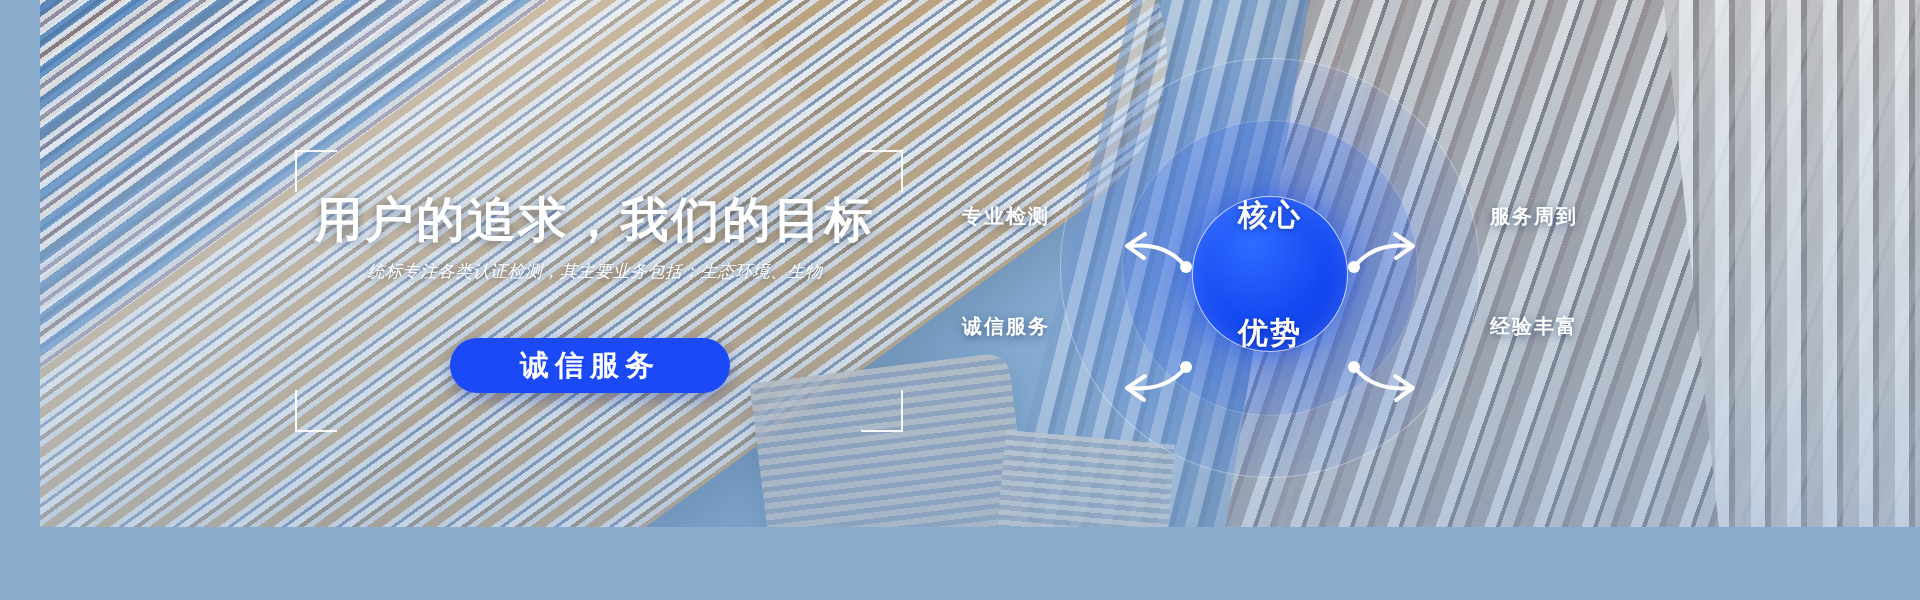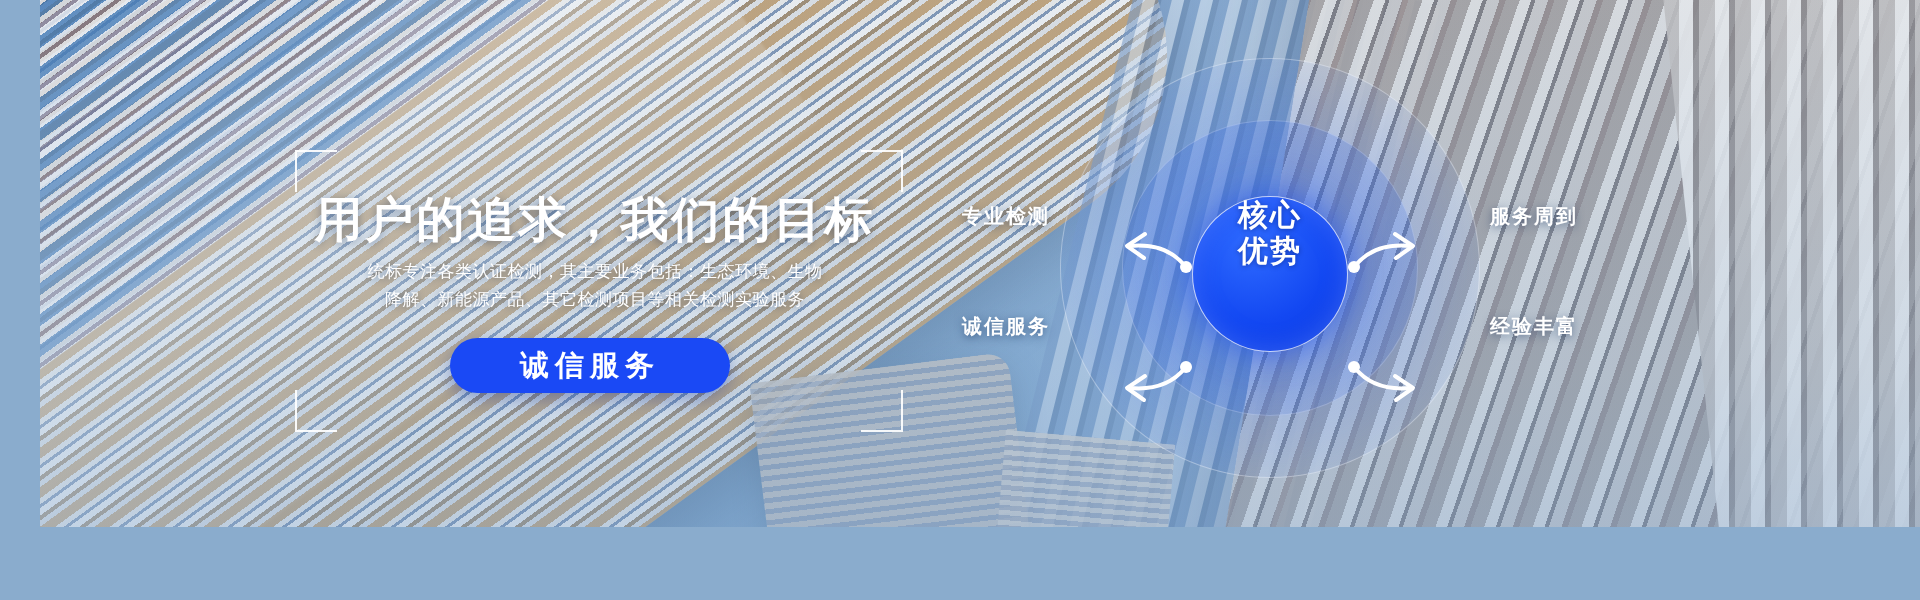--- a/index.html
+++ b/index.html
@@ -131,21 +131,21 @@
   .hero-title{
     position:absolute;left:0;top:48px;width:600px;text-align:center;
     color:#fff;font-size:48px;font-weight:bold;letter-spacing:3px;
     text-shadow:0 2px 10px rgba(20,45,85,.45);white-space:nowrap;
   }
   .hero-sub{
     position:absolute;left:10px;top:118px;width:580px;text-align:center;
     color:#fff;font-size:17px;line-height:28px;letter-spacing:.5px;
     text-shadow:0 1px 6px rgba(20,45,85,.5);
   }
-  .hero-sub div{white-space:nowrap;}
+  .hero-sub div{white-space:nowrap;font-style:italic;}
   .cta-btn{
     position:absolute;left:155px;top:198px;
     width:280px;height:55px;border:none;border-radius:28px;
     background:#1a49f5;color:#fff;
     font-family:"Liberation Sans","DejaVu Sans",sans-serif;
     font-size:29px;font-weight:bold;letter-spacing:6px;
     cursor:pointer;box-shadow:0 6px 18px rgba(10,40,150,.35);
   }
 
   
@@ -166,21 +166,21 @@
     background:radial-gradient(circle at 50% 45%,rgba(48,96,230,.34) 0%,rgba(55,105,232,.22) 60%,rgba(80,130,240,.04) 100%);
     border:1px solid rgba(255,255,255,.22);
     box-sizing:border-box;
   }
   .core-circle{
     position:absolute;left:132px;top:138px;width:156px;height:156px;border-radius:50%;
     background:radial-gradient(circle at 38% 30%,#2f6bff 0%,#1348f2 55%,#0b38e0 100%);
     border:1.5px solid rgba(255,255,255,.75);
     box-shadow:0 0 34px rgba(30,80,235,.7), inset 0 0 24px rgba(120,160,255,.35);
     box-sizing:border-box;
-    display:flex;flex-direction:column;align-items:center;justify-content:flex-start;
+    display:flex;flex-direction:column;align-items:center;justify-content:space-between;
   }
   .core-circle span{
     display:block;color:#fff;font-size:30px;font-weight:bold;letter-spacing:2px;line-height:36px;
     text-shadow:0 1px 5px rgba(0,20,80,.45);
   }
   .glab{
     position:absolute;color:#fff;font-size:20px;font-weight:bold;letter-spacing:2px;white-space:nowrap;
     text-shadow:0 2px 8px rgba(18,45,90,.55);
   }
   .glab.tl{right:430px;top:145px;}
@@ -208,21 +208,20 @@
   <div class="left-block">
     <div class="bracket tl"></div>
     <div class="bracket tr"></div>
     <div class="bracket bl"></div>
     <div class="bracket br"></div>
 
     <div class="hero-title">用户的追求，我们的目标</div>
 
     <div class="hero-sub">
       <div>统标专注各类认证检测，其主要业务包括：生态环境、生物</div>
-      <div>降解、新能源产品、其它检测项目等相关检测实验服务</div>
     </div>
 
     <button class="cta-btn">诚信服务</button>
   </div>
 
   <div class="graphic">
     <div class="ring-outer"></div>
     <div class="ring-mid"></div>
 
     <div class="core-circle">

